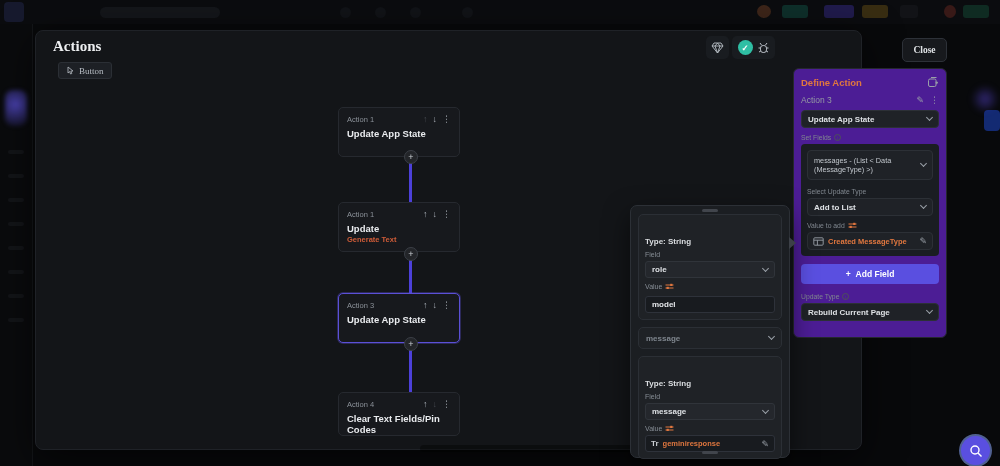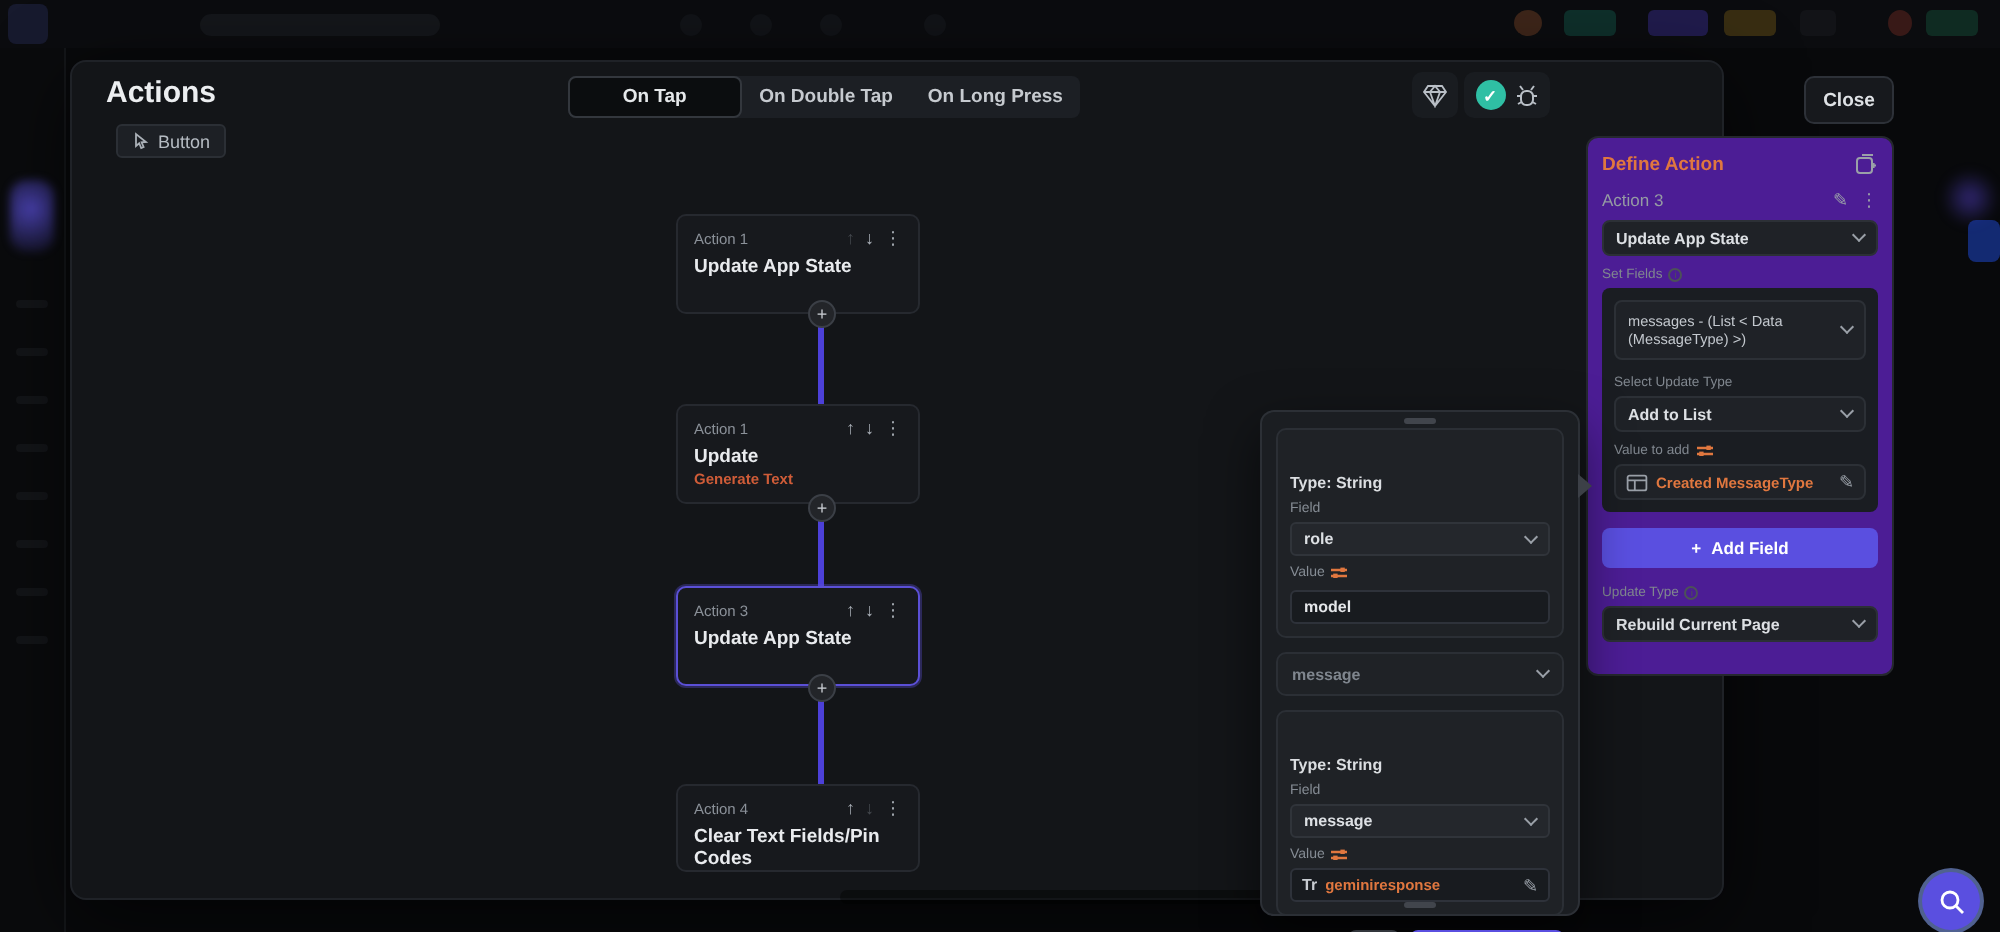--- a/index.html
+++ b/index.html
@@ -16,21 +16,21 @@
   .sidebar { position:absolute; left:0; top:24px; width:33px; height:442px; background:#0a0b0d; border-right:1px solid #141619; }
   .sb-glow { position:absolute; left:5px; top:66px; width:22px; height:36px; border-radius:8px;
              background:radial-gradient(circle at 50% 40%, rgba(97,86,235,.75), rgba(45,42,110,.15)); filter:blur(2px); }
   .sb-ic { position:absolute; left:8px; width:16px; height:4px; border-radius:2px; background:#131518; }
   .edge-blue { position:absolute; left:984px; top:110px; width:16px; height:21px; border-radius:4px; background:#1d46c8; opacity:.55; }
   .edge-glow { position:absolute; left:972px; top:84px; width:26px; height:30px; border-radius:8px;
                background:radial-gradient(circle, rgba(90,70,220,.5), transparent 70%); filter:blur(3px); }
 
   
   .modal { position:absolute; left:35px; top:30px; width:827px; height:420px; background:#131518;
-           border:1px solid #1f2227; border-radius:8px; box-shadow:0 10px 40px rgba(0,0,0,.6); }
+           border:1px solid #1f2227; border-radius:8px; box-shadow:0 10px 40px rgba(0,0,0,.6);font-family:Liberation Serif, serif; }
   .modal-title { position:absolute; left:17px; top:7px; font-size:15px; font-weight:bold; color:#eceef0; }
   .element-chip { position:absolute; left:22px; top:31px; height:17px; display:flex; align-items:center; gap:4px;
                   padding:0 7px; background:#1d2025; border:1px solid #2b2f35; border-radius:3px;
                   font-size:9px; color:#b6bcc3; }
   .tabs { position:absolute; left:248px; top:7px; width:256px; height:21px; background:#1c1f24; border-radius:4px; display:flex; }
   .tab { flex:1; display:flex; align-items:center; justify-content:center; font-size:9.5px; font-weight:bold;
          color:#c6cacf; border-radius:4px; cursor:pointer; }
   .tab.active { background:#0b0d0f; border:1px solid #33373d; color:#e5e8ea; }
   .hd-chip { position:absolute; top:5px; height:23px; background:#191c20; border-radius:5px; display:flex;
              align-items:center; justify-content:center; gap:4px; }
@@ -156,25 +156,20 @@
 
     <div class="element-chip">
       <span>
         <svg width="9" height="10" viewBox="0 0 9 10">
             <path d="M2 1 L2 7 L3.6 5.6 L4.6 8 L5.8 7.5 L4.8 5.2 L7 5 Z" fill="none" stroke="#aab0b7" stroke-width="0.9"></path>
           </svg>
       </span>
       <span>Button</span>
     </div>
 
-    <div class="tabs">
-      <div class="tab active">On Tap</div>
-      <div class="tab">On Double Tap</div>
-      <div class="tab">On Long Press</div>
-    </div>
 
     <div class="hd-chip chip-gem">
       <svg width="13" height="12" viewBox="0 0 13 12">
         <path d="M3 1 L10 1 L12 4 L6.5 11 L1 4 Z M1 4 L12 4 M6.5 11 L4 4 L6.5 1 L9 4 Z" fill="none" stroke="#b9bfc6" stroke-width="0.9"></path>
       </svg>
     </div>
     <div class="hd-chip chip-grp">
       <div class="teal-circ">✓</div>
       <svg width="13" height="14" viewBox="0 0 13 14">
         <rect x="3.5" y="4.5" width="6" height="7" rx="2.6" fill="none" stroke="#b9bfc6" stroke-width="1"></rect>

